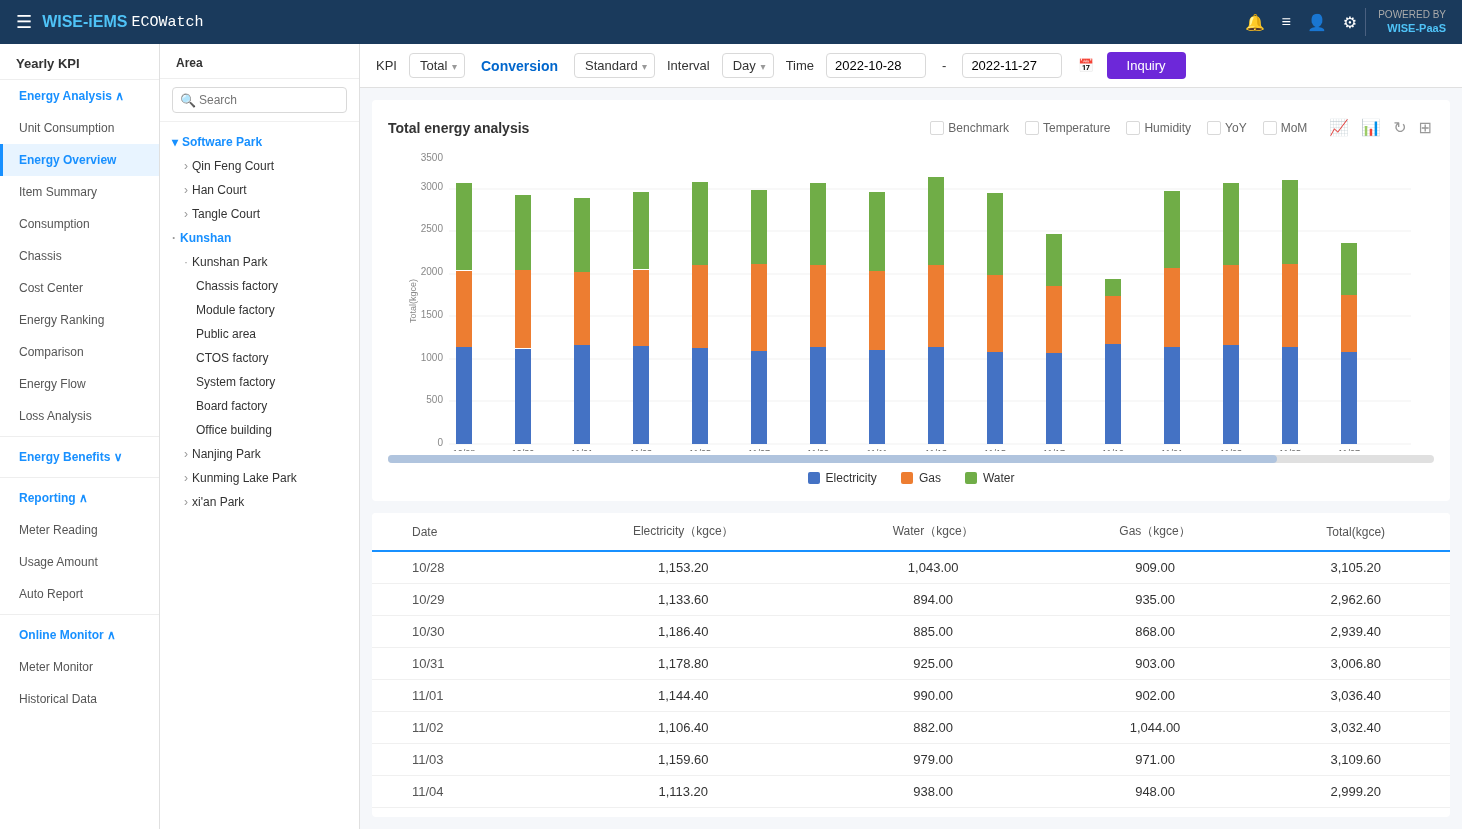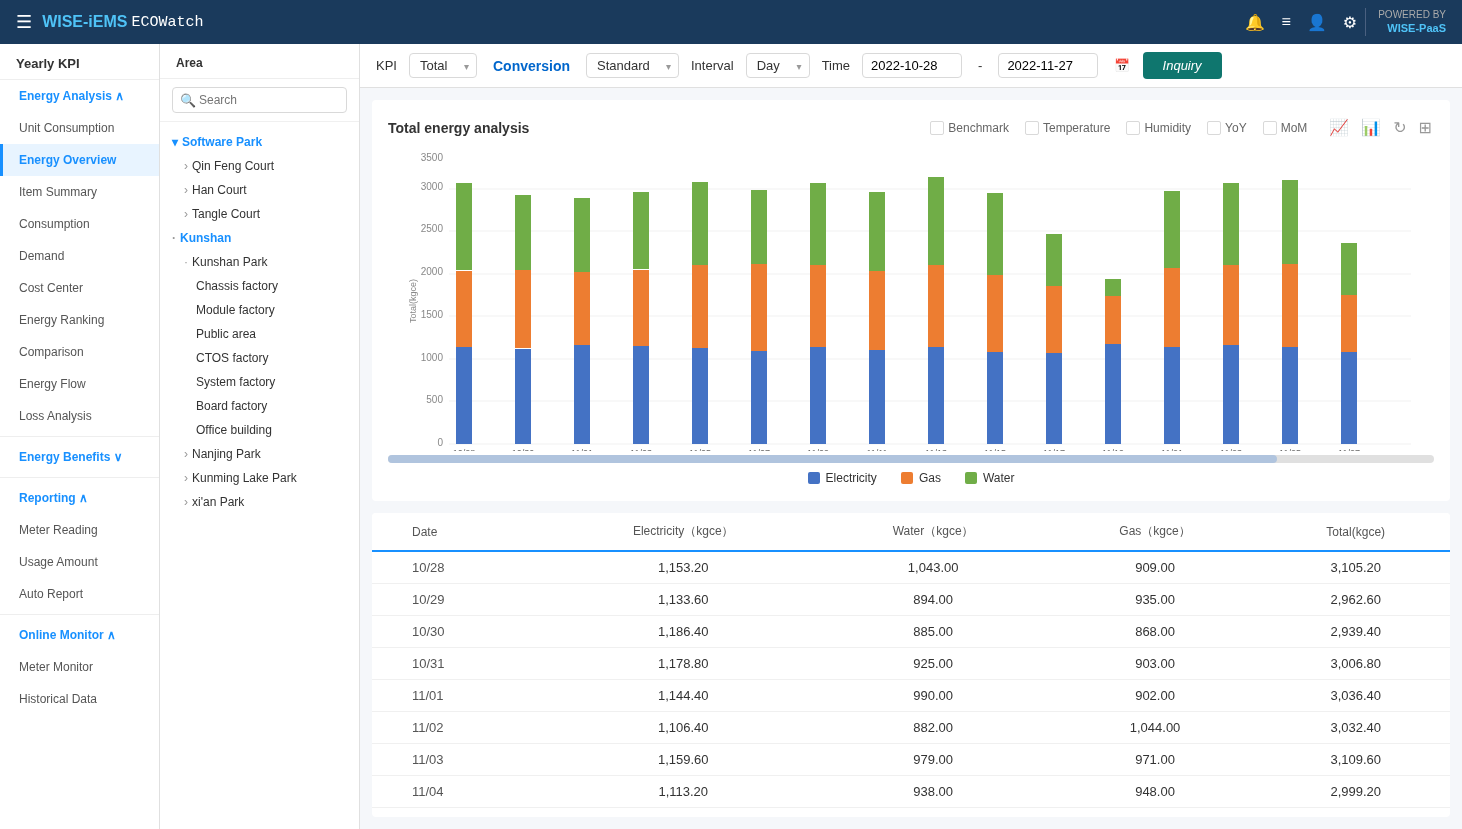--- a/index.html
+++ b/index.html
@@ -123,43 +123,42 @@
       display: flex;
       align-items: center;
       gap: 12px;
       flex-shrink: 0;
       flex-wrap: wrap;
     }
     .kpi-label { font-size: 13px; color: #333; font-weight: 500; }
     .kpi-select {
       border: 1px solid #d9d9d9;
       border-radius: 4px;
-      padding: 4px 28px 4px 10px;
+      padding: 4px 16px 4px 10px;
       font-size: 13px;
       background: white;
       cursor: pointer;
       appearance: none;
       -webkit-appearance: none;
       position: relative;
       outline: none;
       color: #333;
     }
     .select-wrap { position: relative; display: inline-block; }
     .select-wrap::after { content: '▾'; position: absolute; right: 8px; top: 50%; transform: translateY(-50%); color: #999; pointer-events: none; font-size: 10px; }
     .conversion-label { font-size: 14px; font-weight: bold; color: #0066cc; margin: 0 4px; }
     .inquiry-btn {
-      background: #0f766e;
+      background: #6d28d9;
       color: white;
       border: none;
       border-radius: 4px;
       padding: 6px 20px;
       font-size: 13px;
       cursor: pointer;
       font-weight: 500;
-      font-style: italic;
     }
     .time-input {
       border: 1px solid #d9d9d9;
       border-radius: 4px;
       padding: 4px 8px;
       font-size: 13px;
       outline: none;
       width: 100px;
     }
     .time-sep { color: #333; margin: 0 4px; }
@@ -241,21 +240,21 @@
 
 <div class="main-layout">
 
   <div class="left-sidebar">
     <div class="left-sidebar-title">Yearly KPI</div>
     <div class="left-sidebar-item section-header">Energy Analysis ∧</div>
     <div class="left-sidebar-item">Unit Consumption</div>
     <div class="left-sidebar-item active">Energy Overview</div>
     <div class="left-sidebar-item">Item Summary</div>
     <div class="left-sidebar-item">Consumption</div>
-    <div class="left-sidebar-item">Demand</div>
+    <div class="left-sidebar-item">Chassis</div>
     <div class="left-sidebar-item">Cost Center</div>
     <div class="left-sidebar-item">Energy Ranking</div>
     <div class="left-sidebar-item">Comparison</div>
     <div class="left-sidebar-item">Energy Flow</div>
     <div class="left-sidebar-item">Loss Analysis</div>
     <div class="left-sidebar-divider"></div>
     <div class="left-sidebar-item section-header">Energy Benefits ∨</div>
     <div class="left-sidebar-divider"></div>
     <div class="left-sidebar-item section-header">Reporting ∧</div>
     <div class="left-sidebar-item">Meter Reading</div>

